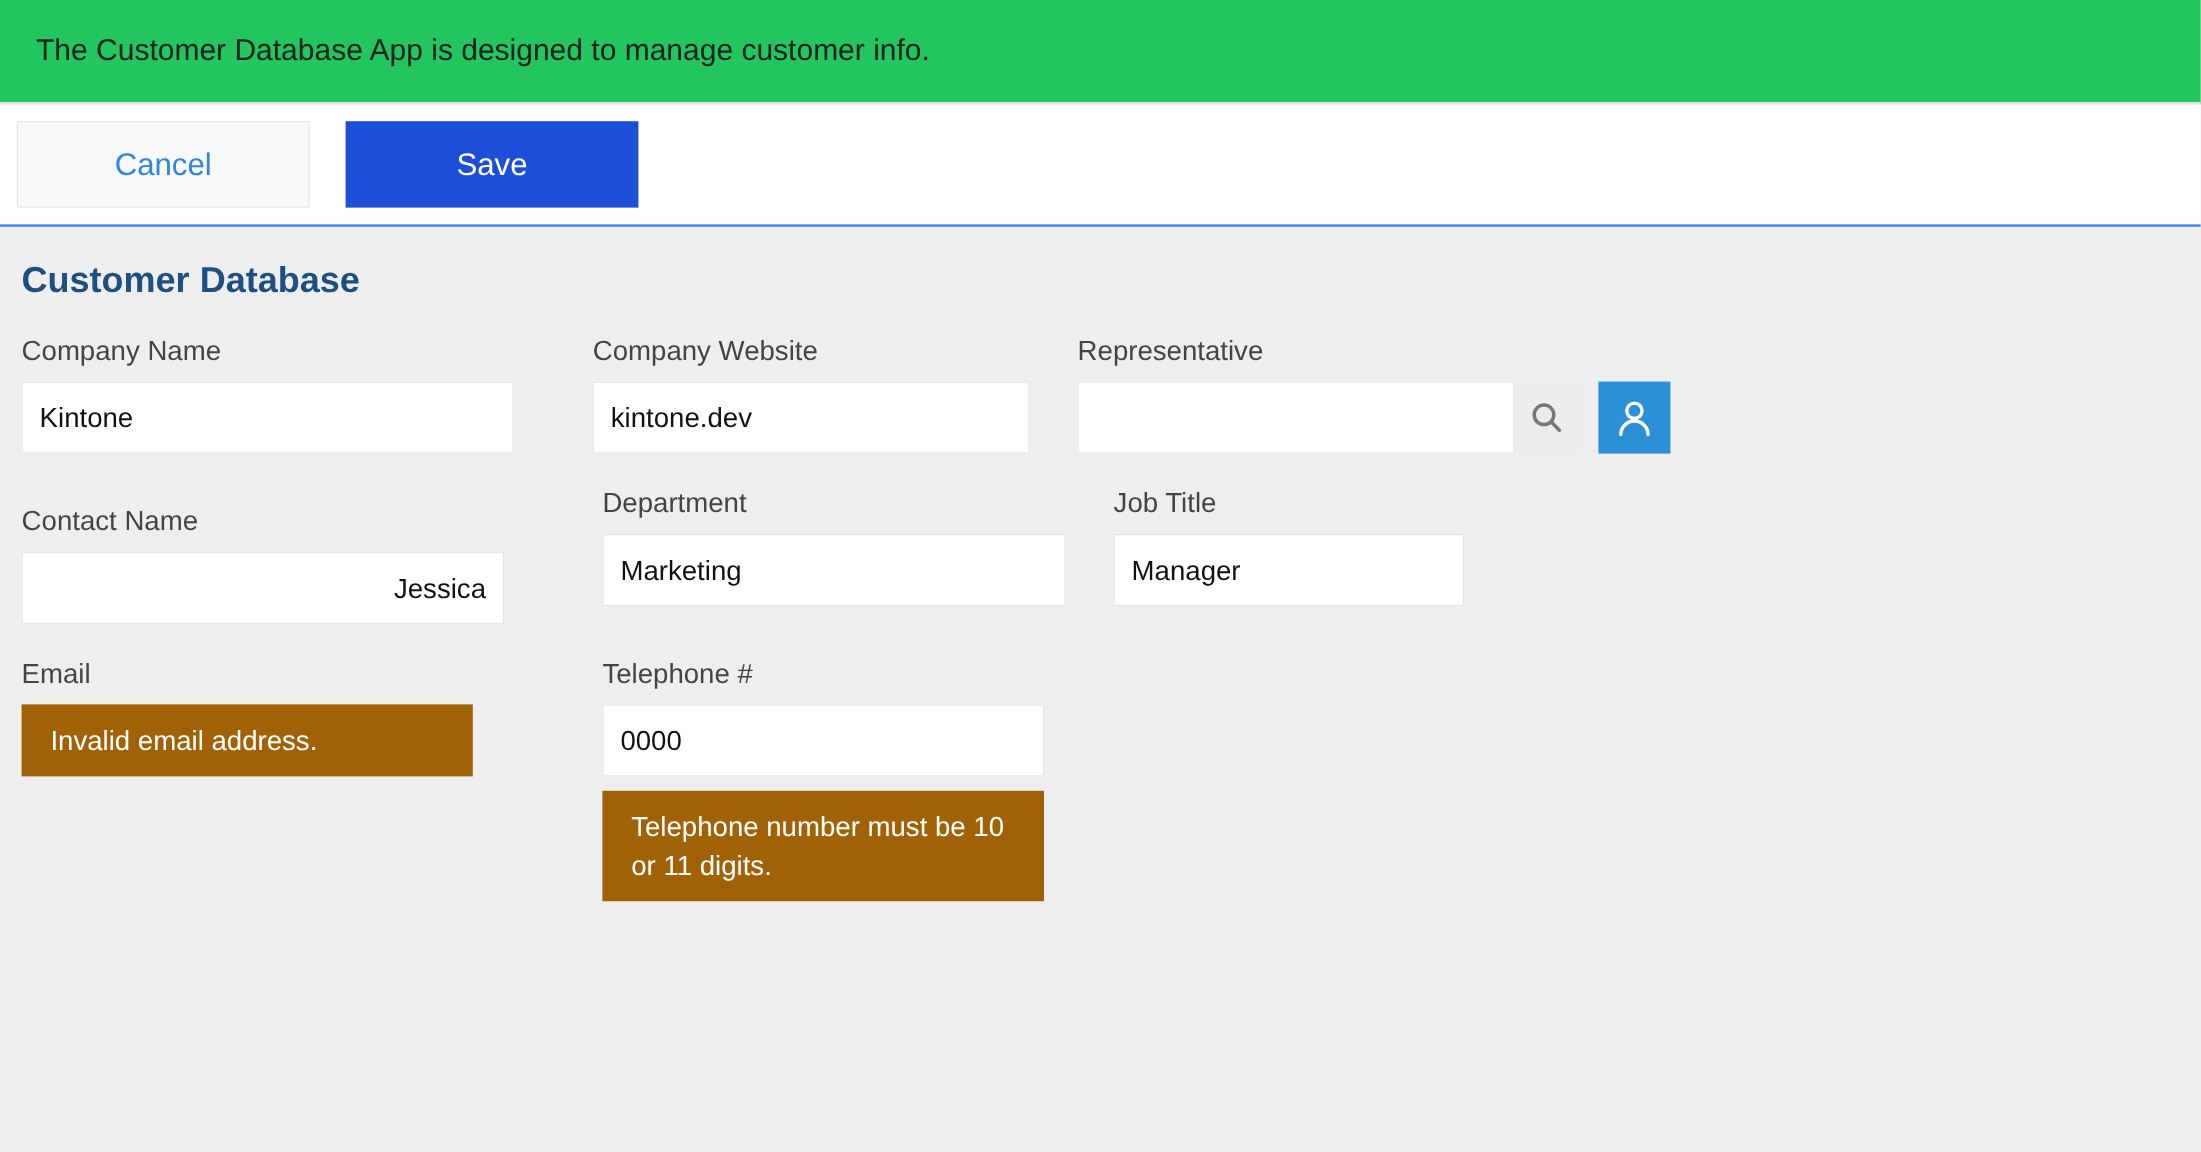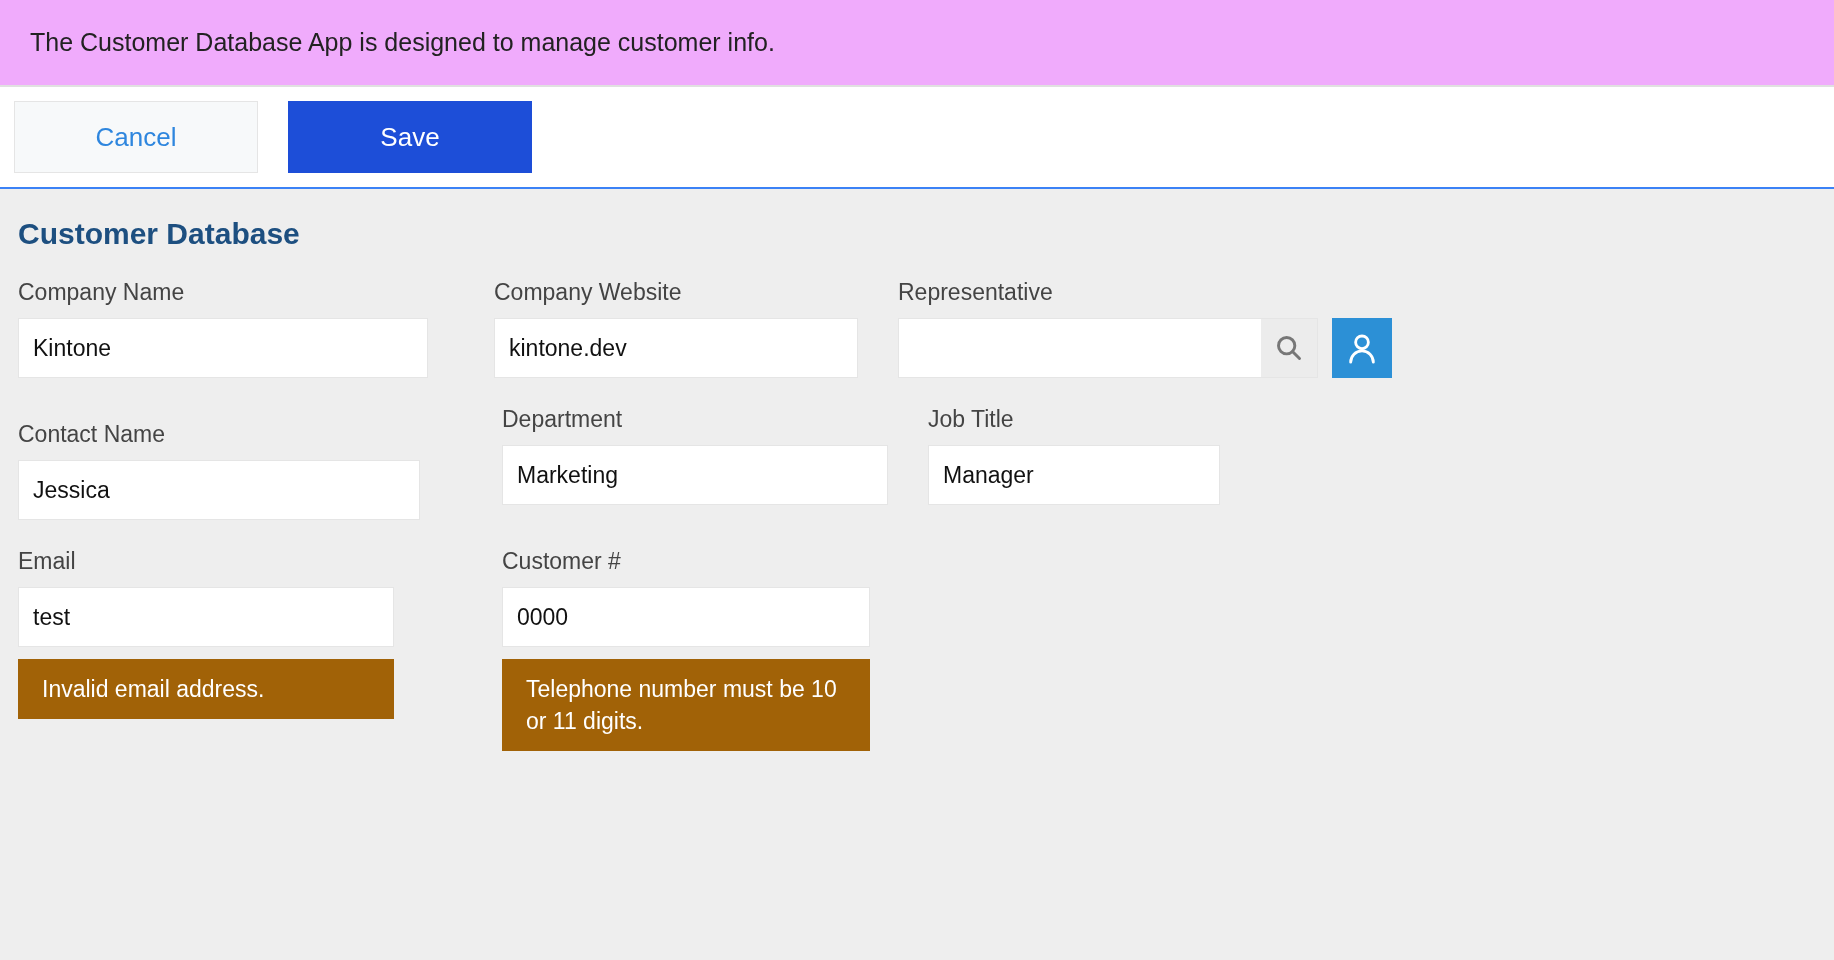--- a/index.html
+++ b/index.html
@@ -1,17 +1,17 @@
 <!DOCTYPE html>
 <html><head>
 <meta charset="utf-8">
 <style>
 * { box-sizing: border-box; margin: 0; padding: 0; }
 html, body { width: 1834px; height: 960px; font-family: "Helvetica Neue", Helvetica, Arial, sans-serif; font-size: 22px; color: #333; background: #eeeeee; }
-.banner { background: #f0abfc; padding: 28px 30px; font-size: 25px; color: #222; border-bottom: 2px solid #e0e0e0; }
+.banner { background: #22c55e; padding: 28px 30px; font-size: 25px; color: #222; border-bottom: 2px solid #e0e0e0; }
 .actionbar { background: #ffffff; padding: 14px 14px; display: flex; gap: 30px; border-bottom: 2px solid #3b82f6; }
 .btn { display: inline-flex; align-items: center; justify-content: center; height: 72px; min-width: 244px; font-size: 26px; border: 1px solid transparent; cursor: pointer; }
 .btn-cancel { background: #f7f9fa; color: #2e86de; border-color: #e5e5e5; }
 .btn-save { background: #1d4ed8; color: #ffffff; }
 .form-section { padding: 28px 18px 40px 18px; }
 .section-title { color: #1d4f80; font-size: 30px; font-weight: 700; margin-bottom: 28px; }
 .field-row { display: flex; gap: 40px; margin-bottom: 28px; align-items: flex-start; flex-wrap: wrap; }
 .field { display: flex; flex-direction: column; gap: 12px; }
 .field-label { font-size: 23px; color: #444; }
 .text-input { background: #fff; border: 1px solid #e5e5e5; height: 60px; padding: 0 14px; font-size: 23px; color: #111; outline: none; }
@@ -69,38 +69,37 @@
               </svg>
           </span>
         </button>
       </div>
     </div>
   </div>
 
   <div class="field-row">
     <div class="field" style="width:402px; margin-right:42px;margin-top:15px;">
       <label class="field-label">Contact Name</label>
-      <input class="text-input" value="Jessica" style="width: 402px;">
+      <input class="text-input" value="Jessica" style="width: 402px; text-align: right;">
     </div>
     <div class="field" style="width:386px">
       <label class="field-label">Department</label>
       <input class="text-input" value="Marketing" style="width: 386px;">
     </div>
     <div class="field" style="width:292px">
       <label class="field-label">Job Title</label>
       <input class="text-input" value="Manager" style="width: 292px;">
     </div>
   </div>
 
   <div class="field-row">
     <div class="field" style="width:376px; margin-right:68px;">
       <label class="field-label">Email</label>
-      <input class="text-input" value="test" style="width: 376px;">
       <div class="field-error">Invalid email address.</div>
     </div>
     <div class="field" style="width:368px">
-      <label class="field-label">Customer #</label>
+      <label class="field-label">Telephone #</label>
       <input class="text-input" value="0000" style="width: 368px;">
       <div class="field-error">Telephone number must be 10 or 11 digits.</div>
     </div>
   </div>
 
 </div>
 
 </body></html>

